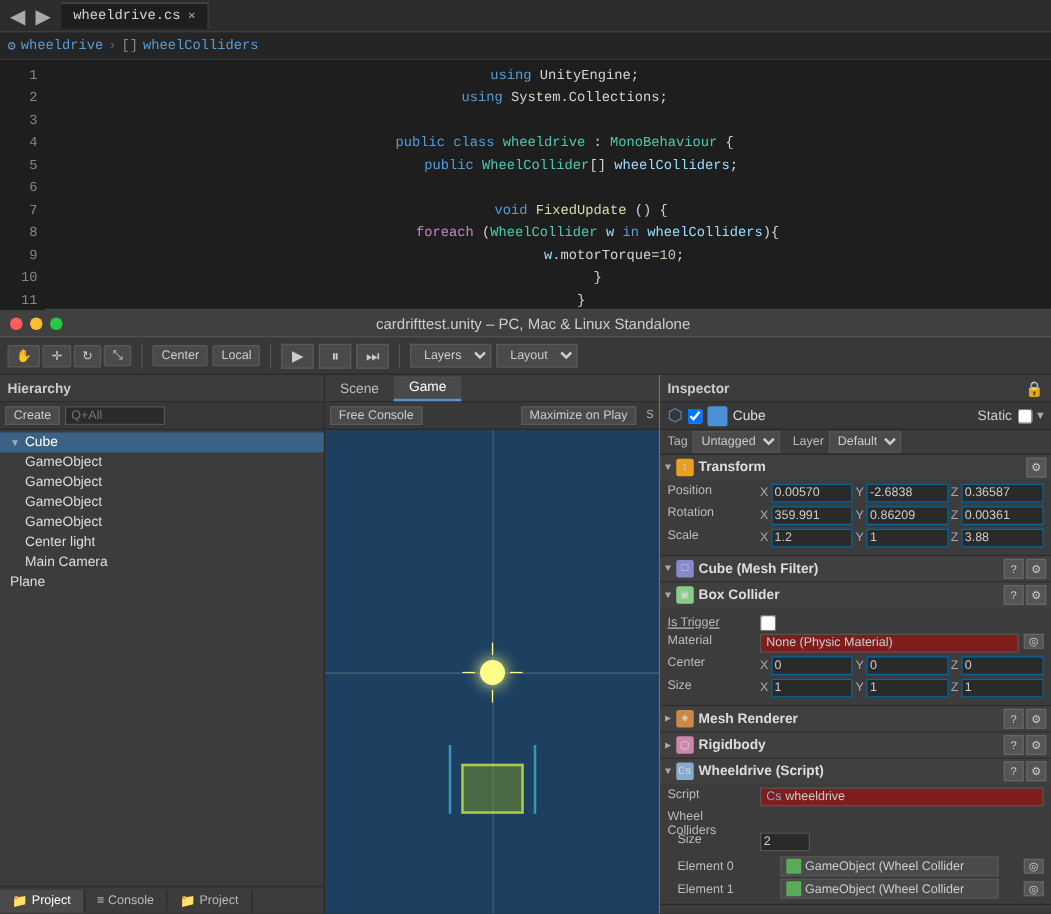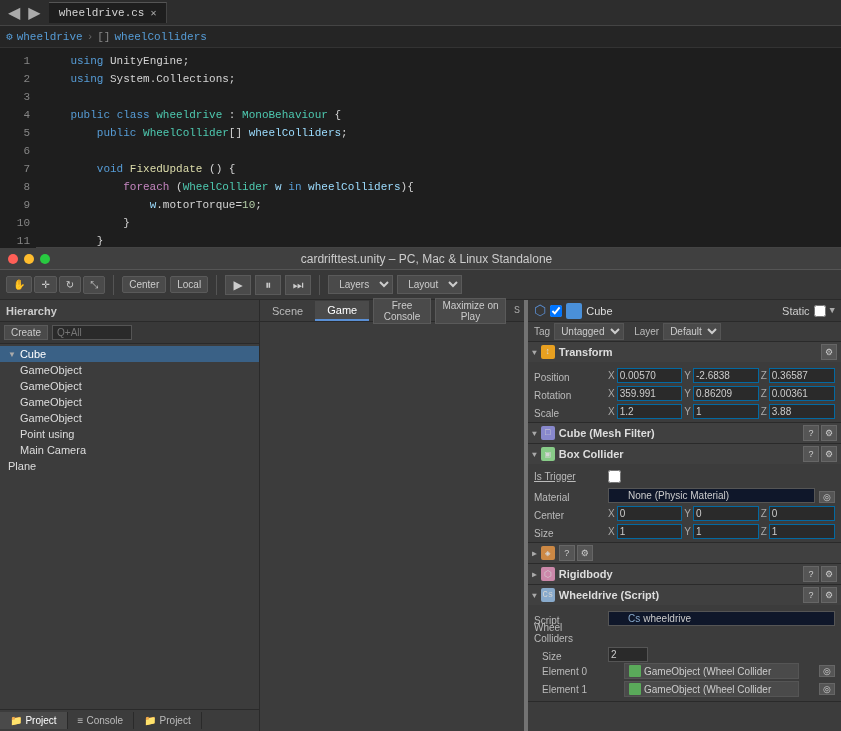--- a/index.html
+++ b/index.html
@@ -11,21 +11,21 @@
     .tab-nav { display: flex; align-items: center; padding: 0 4px; }
     .tab-nav button { background: none; border: none; color: #aaa; cursor: pointer; padding: 2px 4px; font-size: 16px; }
     .tab { background: #1e1e1e; color: #d4d4d4; padding: 4px 10px; border-top: 1px solid #555; border-right: 1px solid #444; font-size: 11px; display: flex; align-items: center; gap: 6px; }
     .tab .close-x { color: #aaa; cursor: pointer; font-size: 10px; }
     .breadcrumb-bar { height: 22px; background: #252525; display: flex; align-items: center; padding: 0 6px; gap: 4px; border-bottom: 1px solid #333; }
     .breadcrumb-item { color: #569cd6; font-size: 11px; cursor: pointer; display: flex; align-items: center; gap: 4px; }
     .breadcrumb-sep { color: #666; font-size: 11px; }
     .code-content { display: flex; height: calc(248px - 48px); overflow: hidden; }
     .line-numbers { width: 36px; padding: 4px 6px; background: #1e1e1e; color: #858585; text-align: right; line-height: 18px; font-size: 11px; }
     .code-lines { flex: 1; padding: 4px 8px; line-height: 18px; font-size: 11px; overflow: hidden; }
-    .code-line { white-space: pre; }
+    .code-line { white-space: pre; text-align: center; }
     .kw { color: #569cd6; }
     .kw2 { color: #c586c0; }
     .type { color: #4ec9b0; }
     .num { color: #b5cea8; }
     .fn { color: #dcdcaa; }
     .var { color: #9cdcfe; }
 
     
     .unity-area { height: 483px; background: #3c3c3c; display: flex; flex-direction: column; }
     .unity-title-bar { height: 22px; background: #404040; display: flex; align-items: center; justify-content: space-between; padding: 0 8px; border-bottom: 1px solid #555; }
@@ -49,21 +49,21 @@
     .hierarchy-list { flex: 1; padding: 2px 0; }
     .h-item { padding: 2px 8px; font-size: 11px; cursor: pointer; color: #ddd; font-family: Arial, sans-serif; display: flex; align-items: center; gap: 4px; }
     .h-item.selected { background: #3a6186; color: #fff; }
     .h-indent { padding-left: 20px; }
     .tri { color: #aaa; font-size: 8px; }
     .bottom-tabs { height: 22px; display: flex; align-items: center; border-top: 1px solid #2a2a2a; }
     .bottom-tab { padding: 3px 10px; font-size: 10px; cursor: pointer; color: #bbb; background: #3c3c3c; border-right: 1px solid #2a2a2a; font-family: Arial, sans-serif; display: flex; align-items: center; gap: 3px; }
     .bottom-tab.active { background: #4a4a4a; color: #fff; }
 
     
-    .center-panel { flex: 1; display: flex; flex-direction: row; border-right: 4px solid #737373; }
+    .center-panel { flex: 1; display: flex; flex-direction: column; border-right: 1px solid #737373; }
     .scene-tabs { height: 22px; display: flex; align-items: center; background: #3c3c3c; border-bottom: 1px solid #2a2a2a; }
     .scene-tab { padding: 3px 12px; font-size: 11px; cursor: pointer; color: #bbb; font-family: Arial, sans-serif; }
     .scene-tab.active { background: #4a4a4a; color: #fff; border-bottom: 2px solid #5a8fd4; }
     .game-toolbar { height: 22px; display: flex; align-items: center; background: #383838; border-bottom: 1px solid #2a2a2a; padding: 0 4px; gap: 4px; }
     .aspect-btn { background: #4a4a4a; border: 1px solid #5a5a5a; color: #ccc; padding: 1px 6px; font-size: 10px; cursor: pointer; font-family: Arial, sans-serif; display: flex; align-items: center; gap: 2px; }
     .maximize-btn { background: #4a4a4a; border: 1px solid #5a5a5a; color: #ccc; padding: 1px 6px; font-size: 10px; cursor: pointer; font-family: Arial, sans-serif; margin-left: auto; }
     .game-viewport { flex: 1; background: #1a3a5c; position: relative; overflow: hidden; display: flex; align-items: center; justify-content: center; }
 
     
     .inspector-panel { width: 313px; background: #3c3c3c; display: flex; flex-direction: column; overflow-y: auto; }
@@ -79,29 +79,29 @@
 
     
     .component { border-bottom: 1px solid #2a2a2a; }
     .component-header { height: 20px; display: flex; align-items: center; padding: 0 4px; gap: 4px; background: #404040; cursor: pointer; }
     .component-arrow { color: #aaa; font-size: 8px; }
     .component-icon { width: 14px; height: 14px; border-radius: 2px; display: inline-flex; align-items: center; justify-content: center; font-size: 9px; }
     .component-name { color: #ddd; font-family: Arial, sans-serif; font-size: 11px; flex: 1; font-weight: bold; }
     .component-btns { display: flex; gap: 2px; }
     .comp-btn { width: 16px; height: 16px; background: #555; border: 1px solid #666; color: #ccc; font-size: 9px; cursor: pointer; display: flex; align-items: center; justify-content: center; }
     .component-body { padding: 3px 6px; }
-    .prop-row { display: flex; align-items: flex-end; height: 18px; gap: 4px; }
+    .prop-row { display: flex; align-items: flex-start; height: 18px; gap: 4px; }
     .prop-label { color: #bbb; font-family: Arial, sans-serif; font-size: 10px; width: 70px; flex-shrink: 0; }
     .prop-fields { display: flex; gap: 2px; flex: 1; }
     .prop-field { display: flex; align-items: center; gap: 2px; flex: 1; }
     .axis-label { color: #aaa; font-family: Arial, sans-serif; font-size: 10px; }
     .prop-input { background: #2a2a2a; border: 1px solid #0369a1; color: #ccc; font-size: 10px; width: 100%; padding: 1px 2px; font-family: Arial, sans-serif; }
     .checkbox-row { display: flex; align-items: center; height: 18px; gap: 4px; }
     .cb-label { color: #bbb; font-family: Arial, sans-serif; font-size: 10px; width: 70px; text-decoration: underline; }
-    .mat-field { background: #0f172a; border: 1px solid #555; color: #ccc; font-size: 10px; padding: 1px 19px; flex: 1; font-family: Arial, sans-serif; }
+    .mat-field { background: #7f1d1d; border: 1px solid #555; color: #ccc; font-size: 10px; padding: 1px 4px; flex: 1; font-family: Arial, sans-serif; }
     .wheel-item { display: flex; align-items: center; height: 18px; gap: 20px; }
     .wheel-label { color: #bbb; font-family: Arial, sans-serif; font-size: 10px; width: 70px; }
     .wheel-value { background: #4a4a4a; border: 1px solid #555; color: #ccc; font-size: 10px; padding: 1px 4px; flex: 1; font-family: Arial, sans-serif; display: flex; align-items: center; gap: 3px; }
     .wheel-obj-icon { width: 12px; height: 12px; background: #5aaa5a; border-radius: 1px; flex-shrink: 0; }
     .size-num { background: #2a2a2a; border: 1px solid #555; color: #ccc; font-size: 10px; padding: 1px 2px; width: 40px; font-family: Arial, sans-serif; }
 
     
     .lock-icon { color: #aaa; font-size: 12px; }
 
     
@@ -225,21 +225,21 @@
         <div class="h-item h-indent">
           <span>GameObject</span>
         </div>
         <div class="h-item h-indent">
           <span>GameObject</span>
         </div>
         <div class="h-item h-indent">
           <span>GameObject</span>
         </div>
         <div class="h-item h-indent">
-          <span>Point using</span>
+          <span>Center light</span>
         </div>
         <div class="h-item h-indent">
           <span>Main Camera</span>
         </div>
         <div class="h-item">
           <span>Plane</span>
         </div>
       </div>
       <div class="bottom-tabs">
         <div class="bottom-tab active">
@@ -289,20 +289,24 @@
         </div>
 
         <div style="position:absolute;bottom:80px;left:calc(50% - 25px);width:50px;height:40px;border:2px solid #aacc44;background:rgba(140,170,30,0.4);"></div>
 
         <div style="position:absolute;bottom:80px;left:calc(50% - 35px);width:2px;height:55px;background:#44aacc;opacity:0.8;"></div>
         <div style="position:absolute;bottom:80px;left:calc(50% + 33px);width:2px;height:55px;background:#44aacc;opacity:0.8;"></div>
       </div>
     </div>
 
     <div class="inspector-panel">
+      <div class="inspector-header">
+        <span>Inspector</span>
+        <span class="lock-icon">🔒</span>
+      </div>
 
       <div class="inspector-obj-row">
         <span style="color:#5a8fd4;font-size:14px;">⬡</span>
         <input type="checkbox" checked="" class="obj-checkbox" style="">
         <div class="obj-icon"></div>
         <span class="obj-name">Cube</span>
         <span class="static-label">Static</span>
         <input type="checkbox" class="static-check" style="">
         <span style="color:#aaa;font-size:9px;">▼</span>
       </div>
@@ -448,20 +452,21 @@
               </div>
             </div>
           </div>
         </div>
       </div>
 
       <div class="component">
         <div class="component-header">
           <span class="component-arrow">▶</span>
           <span class="component-icon mesh-renderer-icon">◈</span>
+          <span class="component-name">Mesh Renderer</span>
           <div class="component-btns">
             <button class="comp-btn">?</button>
             <button class="comp-btn">⚙</button>
           </div>
         </div>
       </div>
 
       <div class="component">
         <div class="component-header">
           <span class="component-arrow">▶</span>

